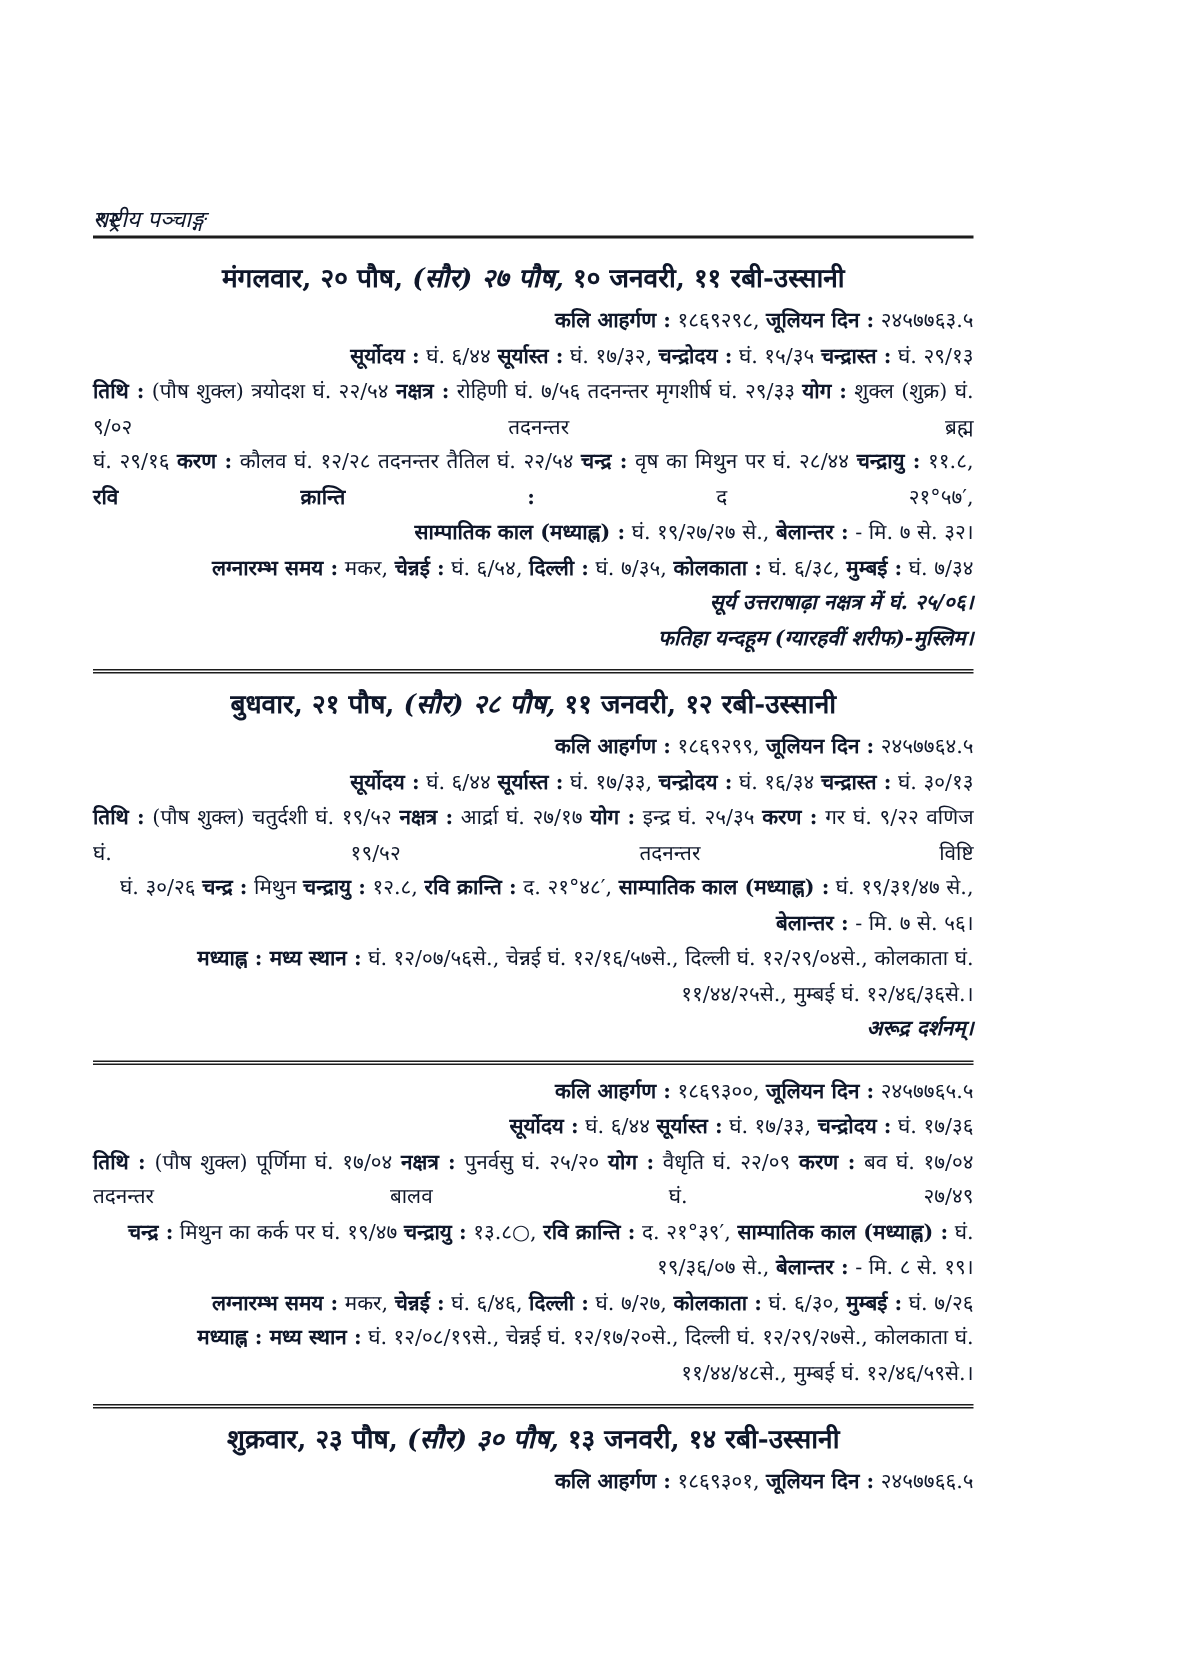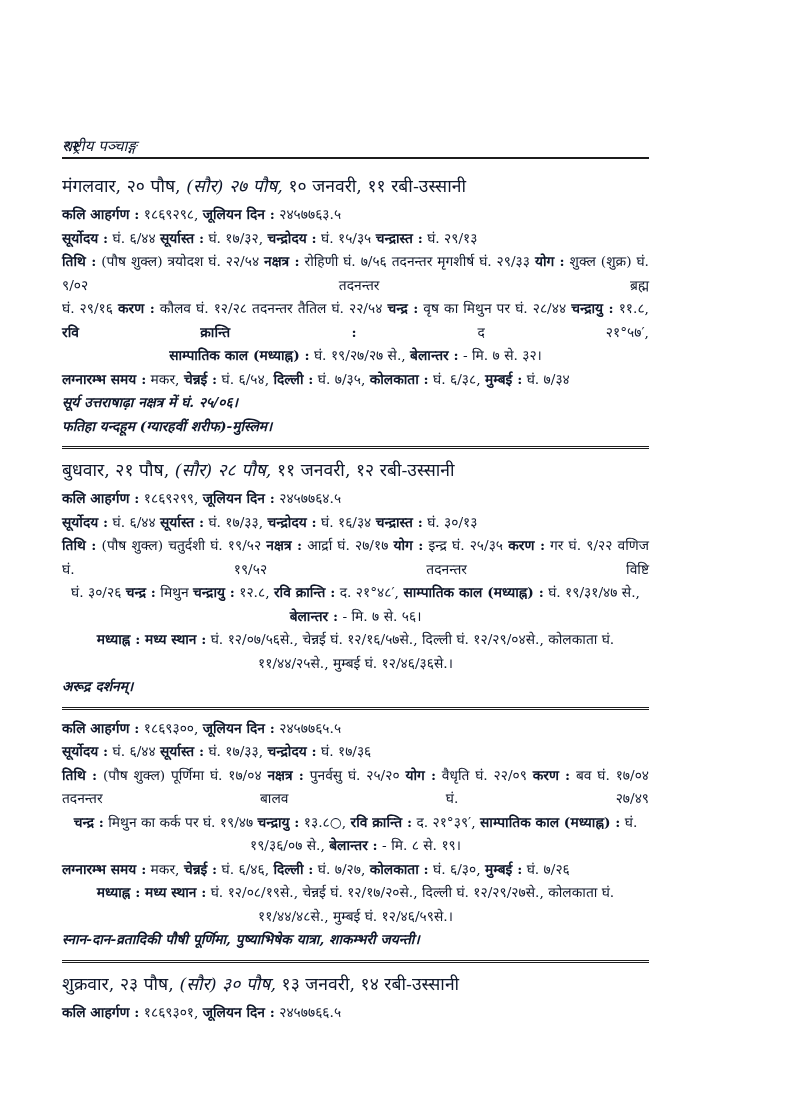--- a/index.html
+++ b/index.html
@@ -24,33 +24,33 @@
     font-size:15px;
   }
   .header-title{
     position:absolute;left:0;right:0;top:0;
     text-align:left;
     font-style:italic;
     font-size:15px;
   }
   .entry{margin:0;}
   .entry-title{
-    text-align:left;
-    font-weight:normal;
+    text-align:center;
+    font-weight:bold;
     font-size:17.5px;
     line-height:28px;
     margin:2px 0 3px 0;
   }
   .ln{
     font-size:13.8px;
     line-height:23.5px;
     white-space:normal;
   }
-  .c{text-align:left;}
-  .l{text-align:center;}
+  .c{text-align:right;}
+  .l{text-align:right;}
   .j{text-align:justify;text-align-last:justify;}
   .note{font-weight:bold;font-style:italic;}
   .sep{
     border:none;
     border-top:3px double #1c1c1c;
     margin:8px 0 7px 0;
     height:0;
   }
   b{font-weight:bold;}
   i{font-style:italic;}
@@ -91,21 +91,20 @@
 
   <hr class="sep">
 
   <div class="entry">
     <div class="ln c"><b>कलि आहर्गण :</b> १८६९३००, <b>जूलियन दिन :</b> २४५७७६५.५</div>
     <div class="ln c"><b>सूर्योदय :</b> घं. ६/४४ <b>सूर्यास्त :</b> घं. १७/३३, <b>चन्द्रोदय :</b> घं. १७/३६</div>
     <div class="ln j"><b>तिथि :</b> (पौष शुक्ल) पूर्णिमा घं. १७/०४ <b>नक्षत्र :</b> पुनर्वसु घं. २५/२० <b>योग :</b> वैधृति घं. २२/०९ <b>करण :</b> बव घं. १७/०४ तदनन्तर बालव घं. २७/४९</div>
     <div class="ln l"><b>चन्द्र :</b> मिथुन का कर्क पर घं. १९/४७ <b>चन्द्रायु :</b> १३.८○, <b>रवि क्रान्ति :</b> द. २१°३९′, <b>साम्पातिक काल (मध्याह्न) :</b> घं. १९/३६/०७ से., <b>बेलान्तर :</b> - मि. ८ से. १९।</div>
     <div class="ln c"><b>लग्नारम्भ समय :</b> मकर, <b>चेन्नई :</b> घं. ६/४६, <b>दिल्ली :</b> घं. ७/२७, <b>कोलकाता :</b> घं. ६/३०, <b>मुम्बई :</b> घं. ७/२६</div>
     <div class="ln l"><b>मध्याह्न : मध्य स्थान :</b> घं. १२/०८/१९से., चेन्नई घं. १२/१७/२०से., दिल्ली घं. १२/२९/२७से., कोलकाता घं. ११/४४/४८से., मुम्बई घं. १२/४६/५९से.।</div>
-    <div class="ln c note">स्नान-दान-व्रतादिकी पौषी पूर्णिमा, पुष्याभिषेक यात्रा, शाकम्भरी जयन्ती।</div>
   </div>
 
   <hr class="sep">
 
   <div class="entry">
     <div class="entry-title">शुक्रवार, २३ पौष, <i>(सौर) ३० पौष,</i> १३ जनवरी, १४ रबी-उस्सानी</div>
     <div class="ln c"><b>कलि आहर्गण :</b> १८६९३०१, <b>जूलियन दिन :</b> २४५७७६६.५</div>
 
   </div>
 

